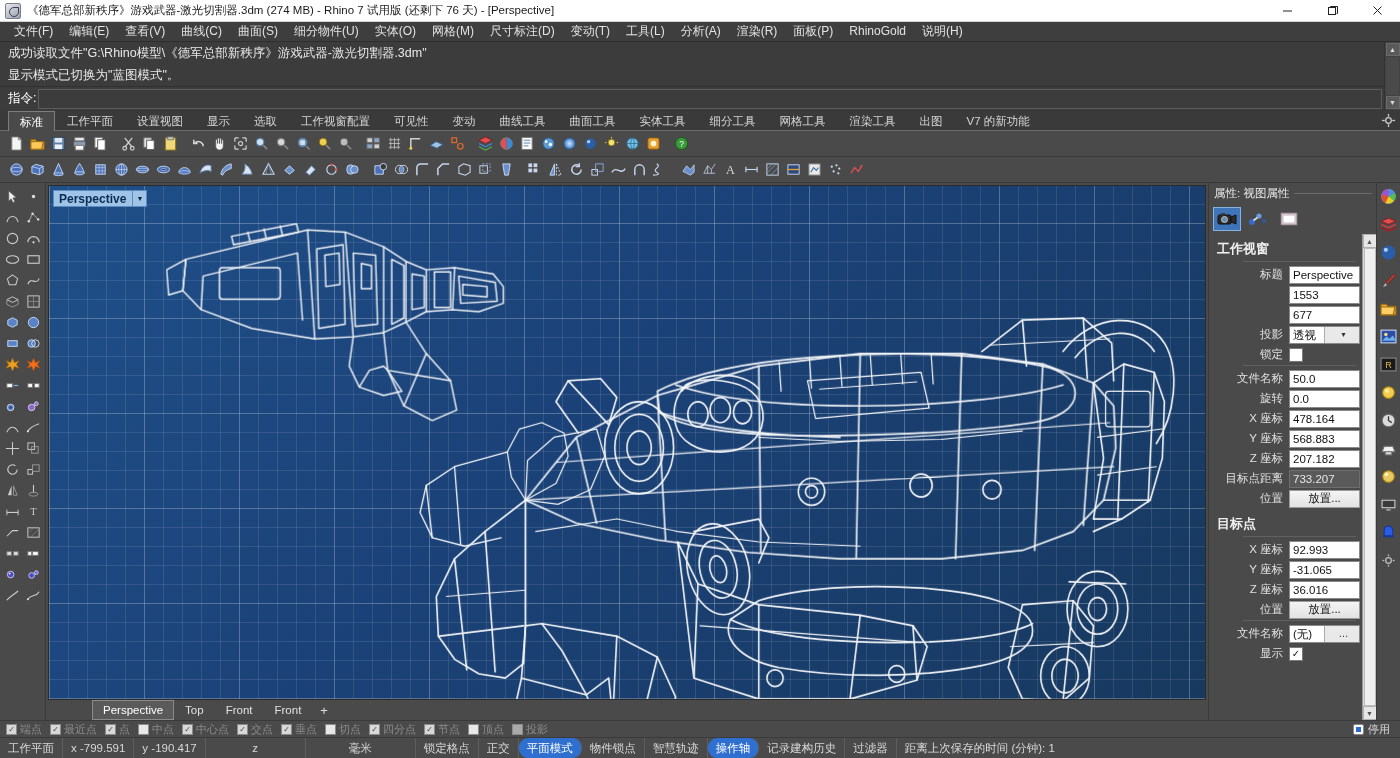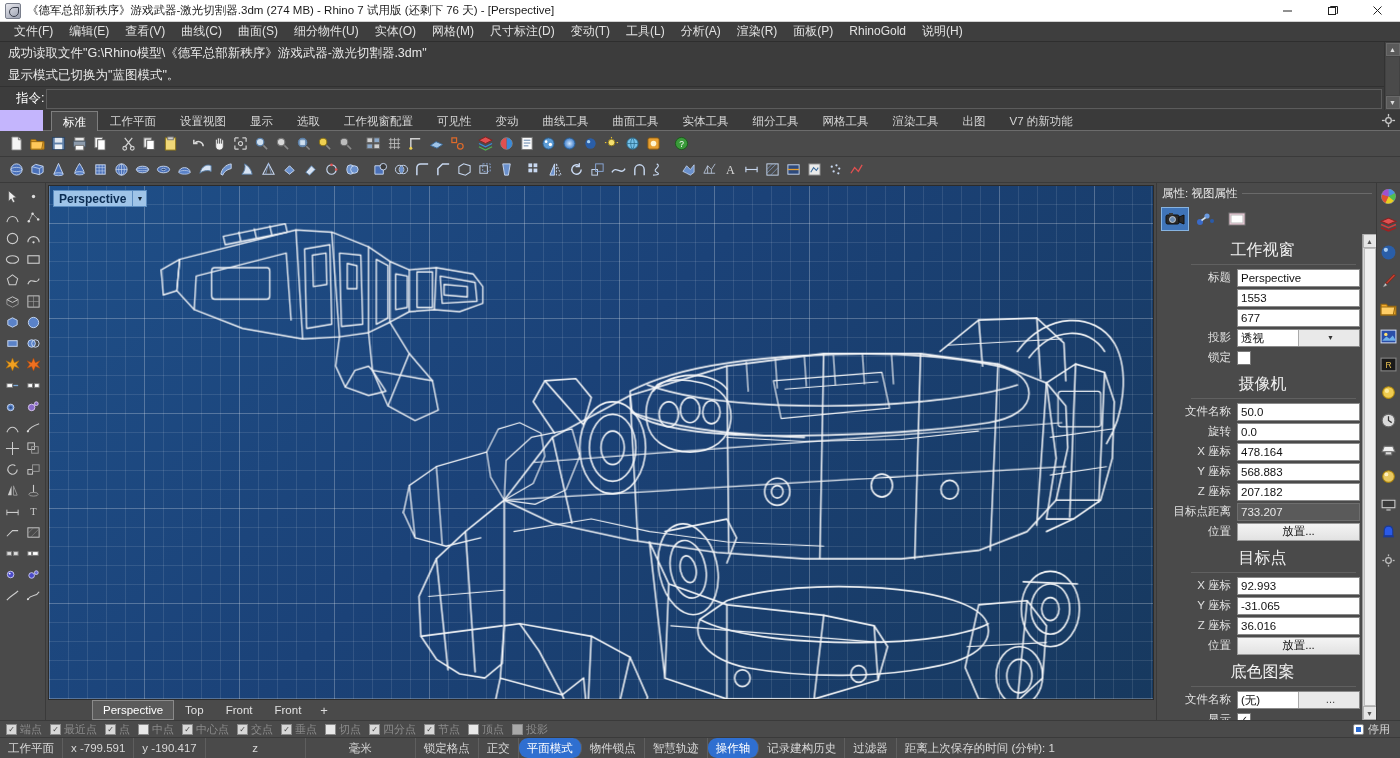--- a/index.html
+++ b/index.html
@@ -4,21 +4,21 @@
 <style>
   * { box-sizing: border-box; margin:0; padding:0; }
   html,body{ width:1400px; height:758px; overflow:hidden; }
   body{
     font-family:"Liberation Sans","DejaVu Sans",sans-serif;
     font-size:12px;
     background:#4a4a4a;
     color:#dcdcdc;
     -webkit-font-smoothing:antialiased;
   }
-  #app{ position:relative; width:1400px; height:758px; display:flex; flex-direction:column; background:#c4b5fd;}
+  #app{ position:relative; width:1400px; height:758px; display:flex; flex-direction:column; background:#e5e5e5;}
 
   
   .titlebar{
     height:22px; background:#ffffff; color:#1a1a1a;
     display:flex; align-items:center; flex:none;
     border-bottom:1px solid #d0d0d0;
   }
   .app-logo{
     width:16px;height:16px;margin:0 6px 0 5px;flex:none;
     background:linear-gradient(145deg,#e8e8ee,#9aa0b0);
@@ -48,41 +48,41 @@
   .cmdzone{ flex:none; background:#3c3c3c; position:relative; display:flex;}
   .cmdzone-main{ flex:1 1 auto; min-width:0;}
   .cmd-line{
     height:22px; line-height:22px; padding-left:8px; font-size:12.5px;
     color:#e8e8e8; white-space:nowrap; overflow:hidden; text-overflow:ellipsis;
   }
   .cmd-prompt-row{
     height:24px; display:flex; align-items:center; background:#3c3c3c;
     border-top:1px solid #313131;
   }
-  .cmd-prompt-label{ padding:0 2px 0 16px; font-size:12.5px; color:#ffffff; }
+  .cmd-prompt-label{ padding:0 2px 0 8px; font-size:12.5px; color:#ffffff; }
   .cmd-input{
     flex:1; height:20px; background:#3c3c3c; border:1px solid #5c5c5c;
     color:#fff; font-size:12px; padding:0 4px; outline:none; margin-right:2px;
     font-family:"Liberation Sans",sans-serif;
   }
   .cmd-scroll{
     width:16px; background:#424242; border-left:1px solid #333;
     display:flex;flex-direction:column; align-items:center; justify-content:space-between;
     padding:1px 0;
   }
   .sb-arrow{
     width:14px;height:13px; background:#5a5a5a; border:1px solid #6a6a6a;
     display:flex;align-items:center;justify-content:center; font-size:7px; color:#ddd;
   }
   .sb-track{flex:1;width:13px;background:#4a4a4a;margin:1px 0;}
 
   
   .tabbar{
     height:21px; background:#3a3a3a; display:flex; align-items:flex-start;
-    flex:none; padding-left:8px; border-bottom:1px solid #6c6c6c; position:relative;margin-left:43px;
+    flex:none; padding-left:8px; border-bottom:1px solid #6c6c6c; position:relative;
   }
   .tb-tab{
     padding:3px 11px 2px; font-size:11.5px; color:#d6d6d6; white-space:nowrap;
     border:1px solid transparent; border-bottom:none; line-height:14px;
   }
   .tb-tab.active{
     background:#4a4a4a; border-color:#7e7e7e #7e7e7e #4a4a4a;
     color:#ffffff; position:relative; top:1px;
   }
   .tab-gear{
@@ -147,21 +147,21 @@
   }
   .vptab{
     padding:2px 10px 1px; font-size:11.5px; color:#e0e0e0;
     border:1px solid transparent; line-height:15px;
   }
   .vptab.active{ background:#5a5a5a; border-color:#8a8a8a; color:#fff;}
   .vptab-add{ padding:1px 8px; font-size:13px; color:#ddd;}
 
   
   .rightpanel{
-    width:220px; flex:none; background:#4a4a4a; display:flex; flex-direction:column;
+    width:168px; flex:none; background:#4a4a4a; display:flex; flex-direction:column;
     border-left:1px solid #3a3a3a;
   }
   .rp-title{
     font-size:11.5px; color:#e8e8e8; padding:3px 0 3px 5px;
     display:flex; align-items:center; gap:5px; flex:none;
   }
   .rp-title .rule{ flex:1; height:1px; background:#6a6a6a; margin-right:4px;}
   .rp-tabs{
     display:flex; gap:3px; padding:3px 4px; flex:none; align-items:center;
   }
@@ -175,21 +175,21 @@
   .rp-scroll{
     width:14px; flex:none; background:#d6d6d6; border-left:1px solid #9a9a9a;
     display:flex; flex-direction:column; align-items:center;
   }
   .rp-sb-arrow{
     width:14px;height:14px; background:#e6e6e6; border:1px solid #b0b0b0;
     display:flex;align-items:center;justify-content:center;font-size:7px;color:#555;
   }
   .rp-sb-thumb{ width:12px; flex:1; background:#f0f0f0; border:1px solid #bdbdbd; margin:0; }
   .sec-head{
-    font-size:16px; color:#f0f0f0; padding:6px 0 3px 4px; font-weight:normal;text-align:center;
+    font-size:13px; color:#f0f0f0; padding:6px 0 3px 4px; font-weight:bold;
   }
   .sec-rule{ height:1px;background:#606060;margin:0 4px 3px 30px;}
   .prow{
     display:flex; align-items:center; height:19px; margin-bottom:1px; gap:4px;
   }
   .plabel{
     width:72px; text-align:right; font-size:11.5px; color:#e0e0e0; flex:none;
     padding-right:2px; white-space:nowrap; overflow:hidden;
   }
   .pfield{
@@ -1355,21 +1355,20 @@
             <div class="pfield combo">
               <span>透视</span>
               <span class="combo-arrow">▼</span>
             </div>
           </div>
           <div class="prow">
             <div class="plabel">锁定</div>
             <div class="pcheck"></div>
           </div>
 
-          <div class="sec-head">摄像机</div>
           <div class="sec-rule"></div>
           <div class="prow">
             <div class="plabel">文件名称</div>
             <div class="pfield">50.0</div>
           </div>
           <div class="prow">
             <div class="plabel">旋转</div>
             <div class="pfield">0.0</div>
           </div>
           <div class="prow">
@@ -1405,21 +1404,20 @@
           </div>
           <div class="prow">
             <div class="plabel">Z 座标</div>
             <div class="pfield">36.016</div>
           </div>
           <div class="prow">
             <div class="plabel">位置</div>
             <div class="pbtn">放置...</div>
           </div>
 
-          <div class="sec-head">底色图案</div>
           <div class="sec-rule"></div>
           <div class="prow">
             <div class="plabel">文件名称</div>
             <div class="pfield ellip">
               <span>(无)</span>
               <span class="ellip-btn">…</span>
             </div>
           </div>
           <div class="prow">
             <div class="plabel">显示</div>

